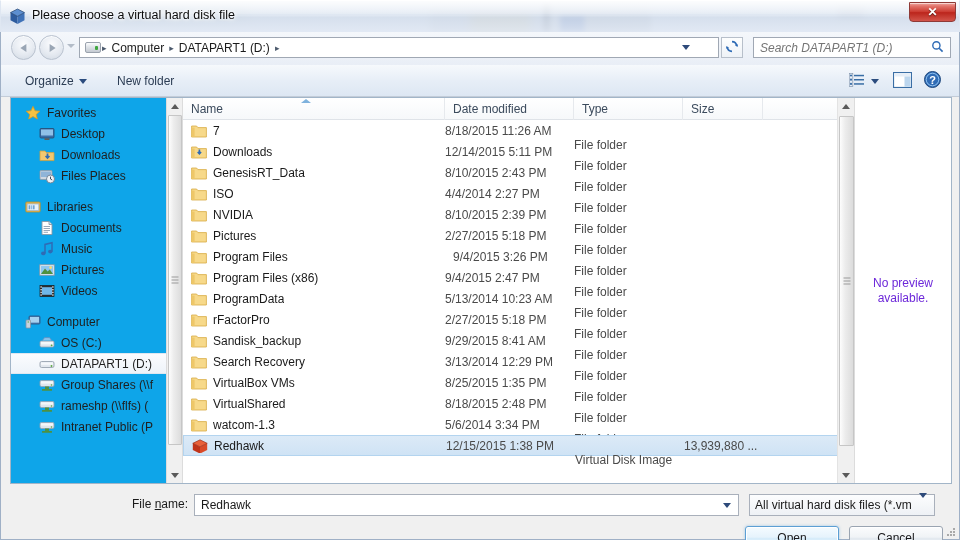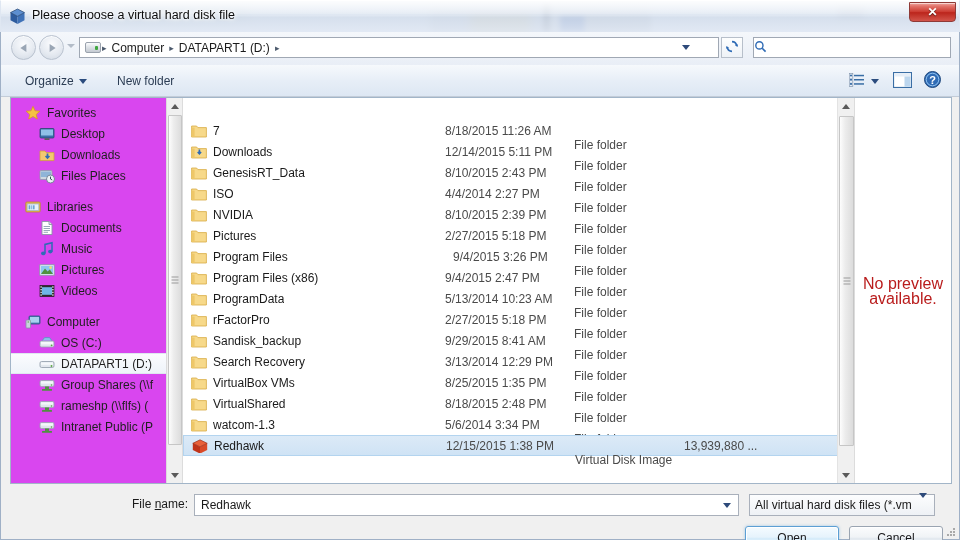--- a/index.html
+++ b/index.html
@@ -205,21 +205,21 @@
   .tb-btn { width: 30px; height: 22px; display: flex; align-items: center; justify-content: center; cursor: pointer; }
   .tb-btn.wide { width: 46px; gap: 6px; }
 
   
   .content {
     position: absolute; left: 9px; top: 65px; width: 942px; height: 387px;
     background: #ffffff; border: 1px solid #a2b5c8;
     display: flex;
   }
   .nav-pane {
-    width: 171px; height: 100%; background: #d946ef;
+    width: 171px; height: 100%; background: #0ea5e9;
     position: relative; overflow: hidden;
   }
   .nav-list { position: absolute; left: 0; top: 4px; width: 171px; }
   .nav-row {
     height: 21px; display: flex; align-items: center; gap: 6px;
     padding-left: 14px; white-space: nowrap; cursor: pointer;
     font-size: 12px; color: #1f1f1f;
   }
   .nav-row.child { padding-left: 28px; align-items: center; }
   .nav-row.selected {
@@ -296,21 +296,21 @@
     background: #f0f0f0; border-left: 1px solid #e3e3e3;
   }
 
   
   .preview-pane {
     width: 97px; height: 100%; background: #ffffff;
     border-left: 1px solid #dcdcdc;
     display: flex; align-items: center; justify-content: center;
     text-align: center;
   }
-  .preview-text { color: #b91c1c; font-size: 16px; line-height: 15px; }
+  .preview-text { color: #6d28d9; font-size: 12px; line-height: 15px; }
 
   
   .fileRow { position: absolute; left: 0; top: 460px; width: 958px; height: 30px; }
   .fname-label {
     position: absolute; left: 131px; top: 5px; font-size: 12px; color: #1a1a1a;
   }
   .fname-label u { text-decoration: underline; }
   .fname-input {
     position: absolute; left: 193px; top: 2px; width: 545px; height: 22px;
     background: #fff; border: 1px solid #a9b0bb;
@@ -420,20 +420,21 @@
           <svg width="14" height="14" viewBox="0 0 14 14">
             <path d="M7 2.2 A4.8 4.8 0 0 1 11.6 6.2" fill="none" stroke="#2f6bb5" stroke-width="1.7"></path>
             <polygon points="12.6,7.6 10.1,6.0 13.0,4.7" fill="#2f6bb5"></polygon>
             <path d="M7 11.8 A4.8 4.8 0 0 1 2.4 7.8" fill="none" stroke="#2f6bb5" stroke-width="1.7"></path>
             <polygon points="1.4,6.4 3.9,8.0 1.0,9.3" fill="#2f6bb5"></polygon>
           </svg>
         </span>
       </div>
 
       <div class="searchbox">
+        <input class="search-ph" type="text" placeholder="Search DATAPART1 (D:)" style="">
         <span class="search-ico">
           <svg width="13" height="13" viewBox="0 0 13 13">
             <circle cx="5.4" cy="5.4" r="3.6" fill="none" stroke="#2f6bb5" stroke-width="1.4"></circle>
             <line x1="8.2" y1="8.2" x2="11.6" y2="11.6" stroke="#2f6bb5" stroke-width="1.6"></line>
           </svg>
         </span>
       </div>
     </div>
 
     <div class="toolbar">
@@ -690,20 +691,28 @@
                 <i></i>
               </span>
           </div>
           <div class="sb-arrow down">
             <span class="sb-tri-down"></span>
           </div>
         </div>
       </div>
 
       <div class="list-pane">
+        <div class="col-head">
+          <div class="col-h" style="left:0px;width:262px">Name</div>
+          <div class="col-h" style="left:262px;width:129px">Date modified</div>
+          <div class="col-h" style="left:391px;width:109px">Type</div>
+          <div class="col-h" style="left:500px;width:80px">Size</div>
+          <div class="col-h" style="left:580px;width:84px;border-right:none"></div>
+          <span class="sort-ind"></span>
+        </div>
 
         <div class="rows">
 
           <div class="frow">
             <span class="fc fc-name">
               <span class="folder-ico">
                 <svg width="16" height="14" viewBox="0 0 16 14">
                   <path d="M0.6 2 h5 l1.3 1.6 H15.4 v9.4 H0.6z" fill="#f7d98a" stroke="#d8ab45" stroke-width=".8"></path>
                   <path d="M0.6 3.6 h3 v9.4 h-3z" fill="#eec768"></path>
                 </svg>

